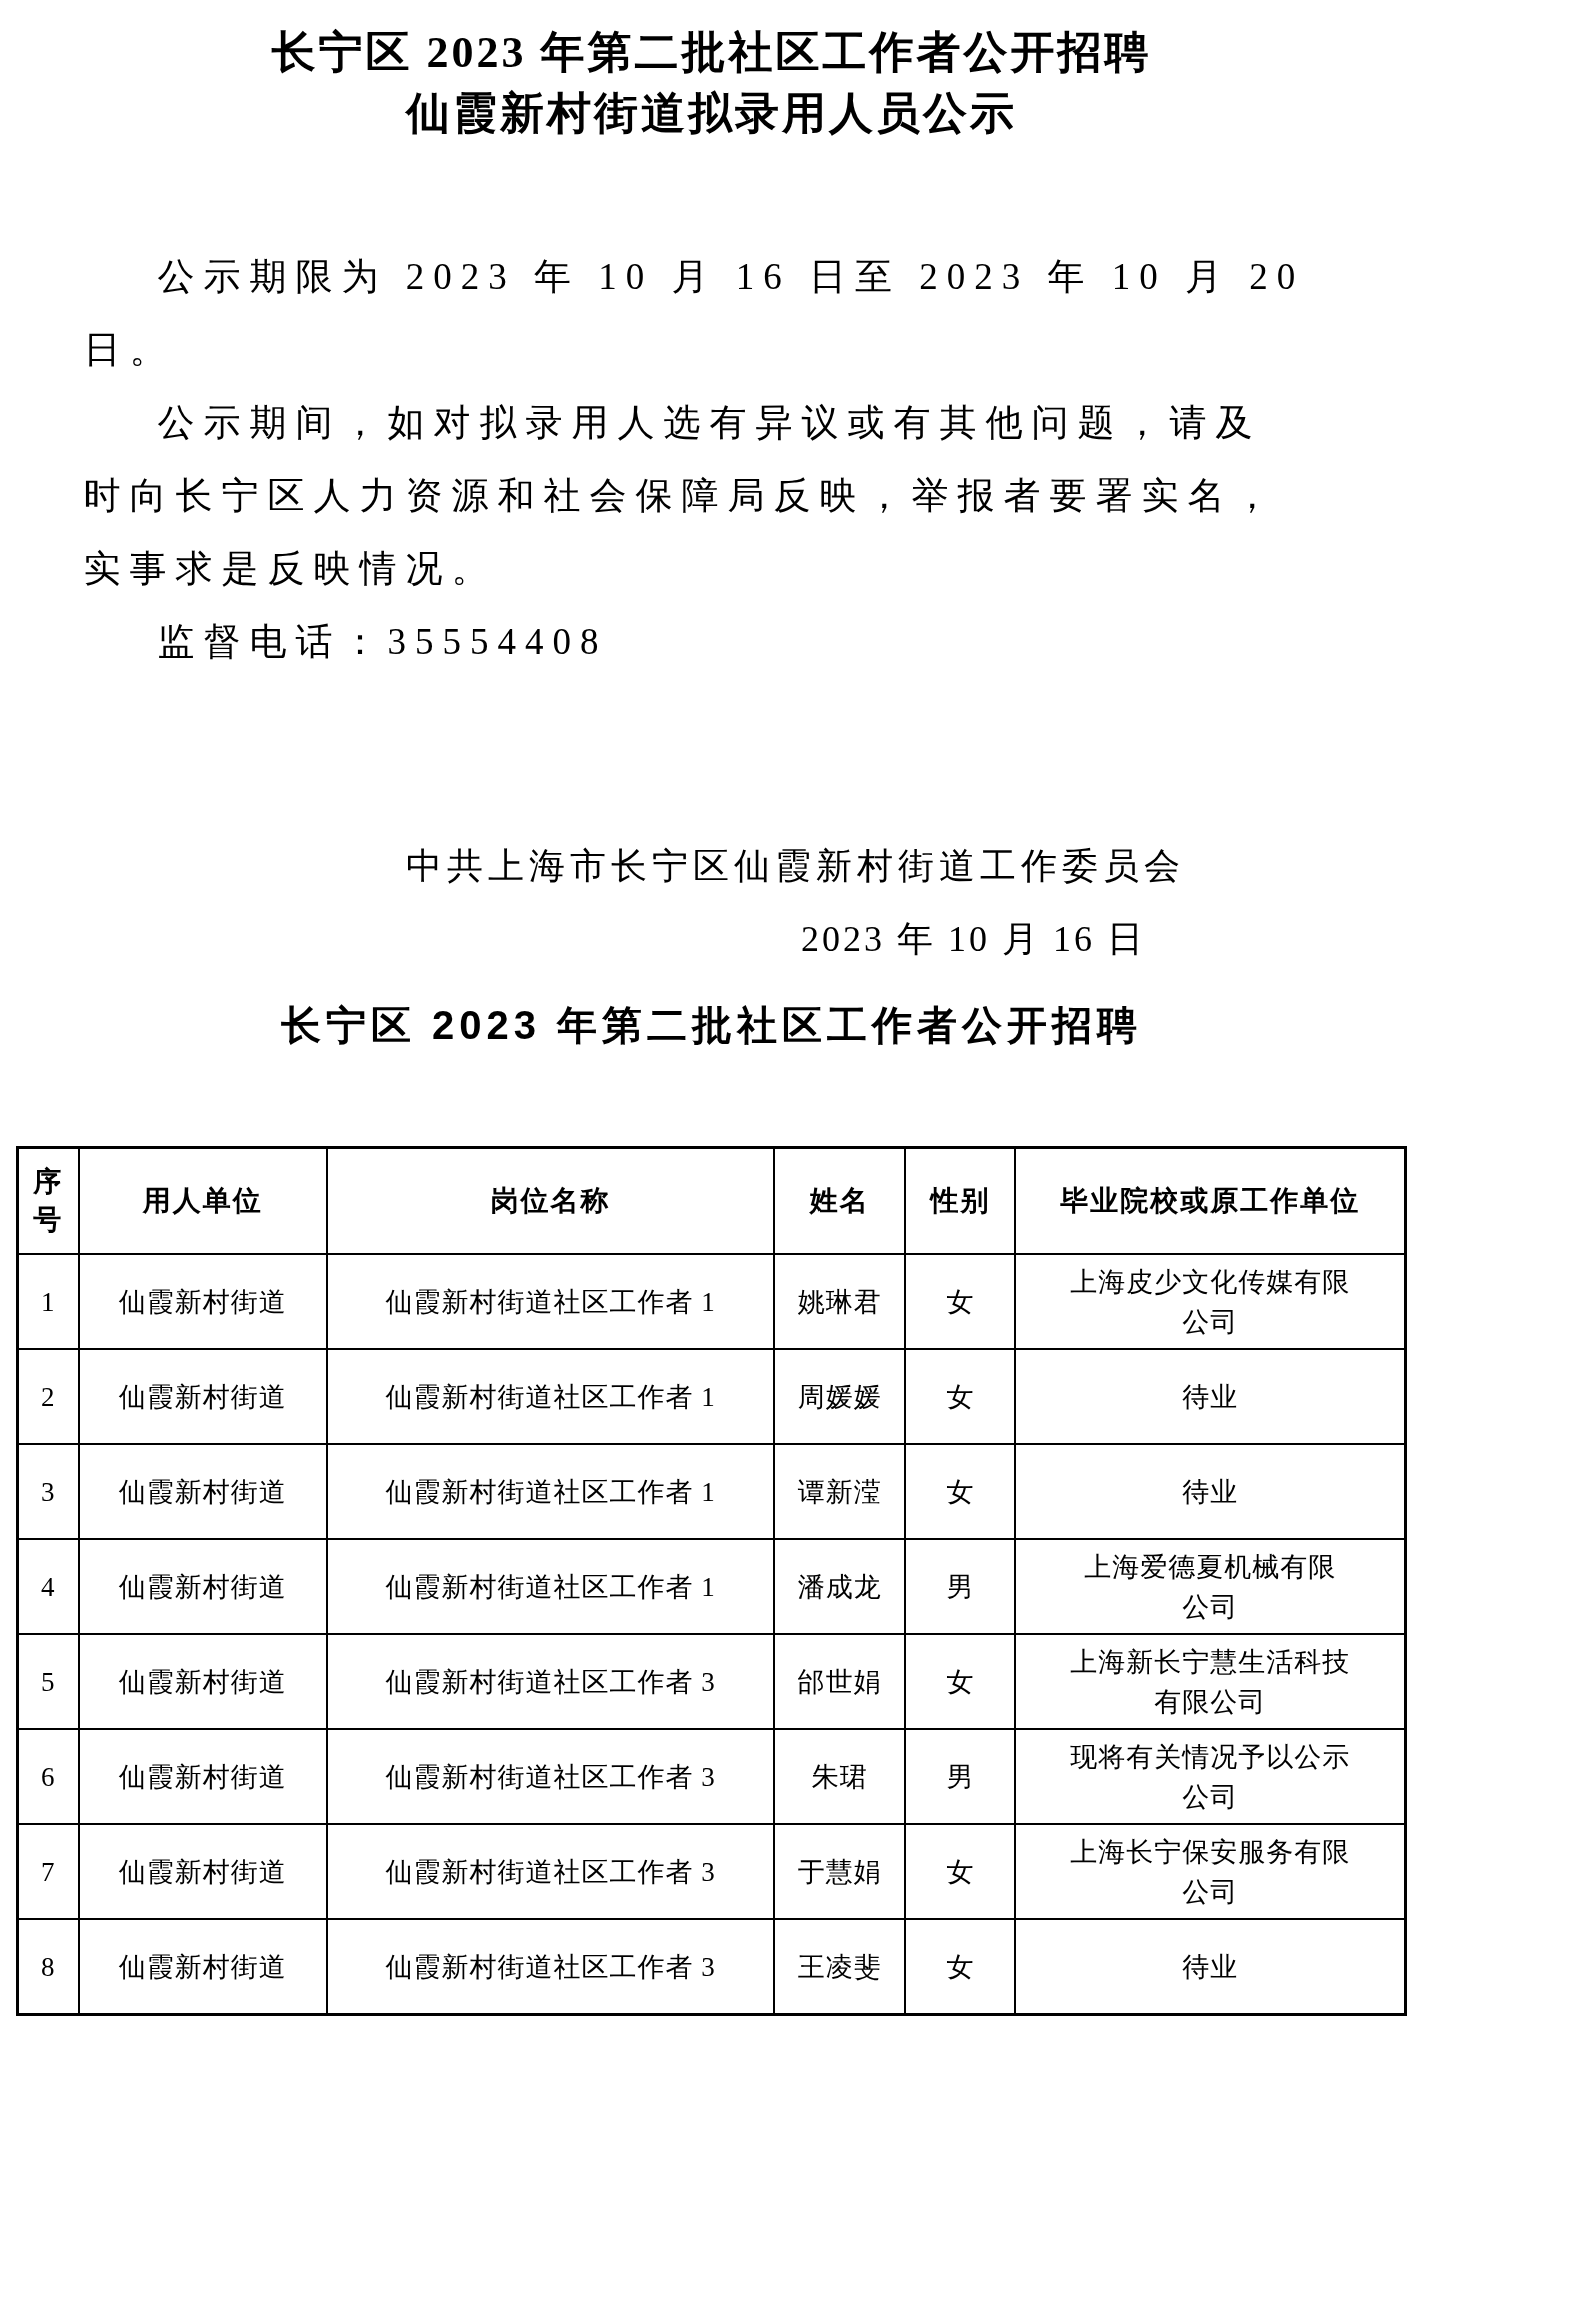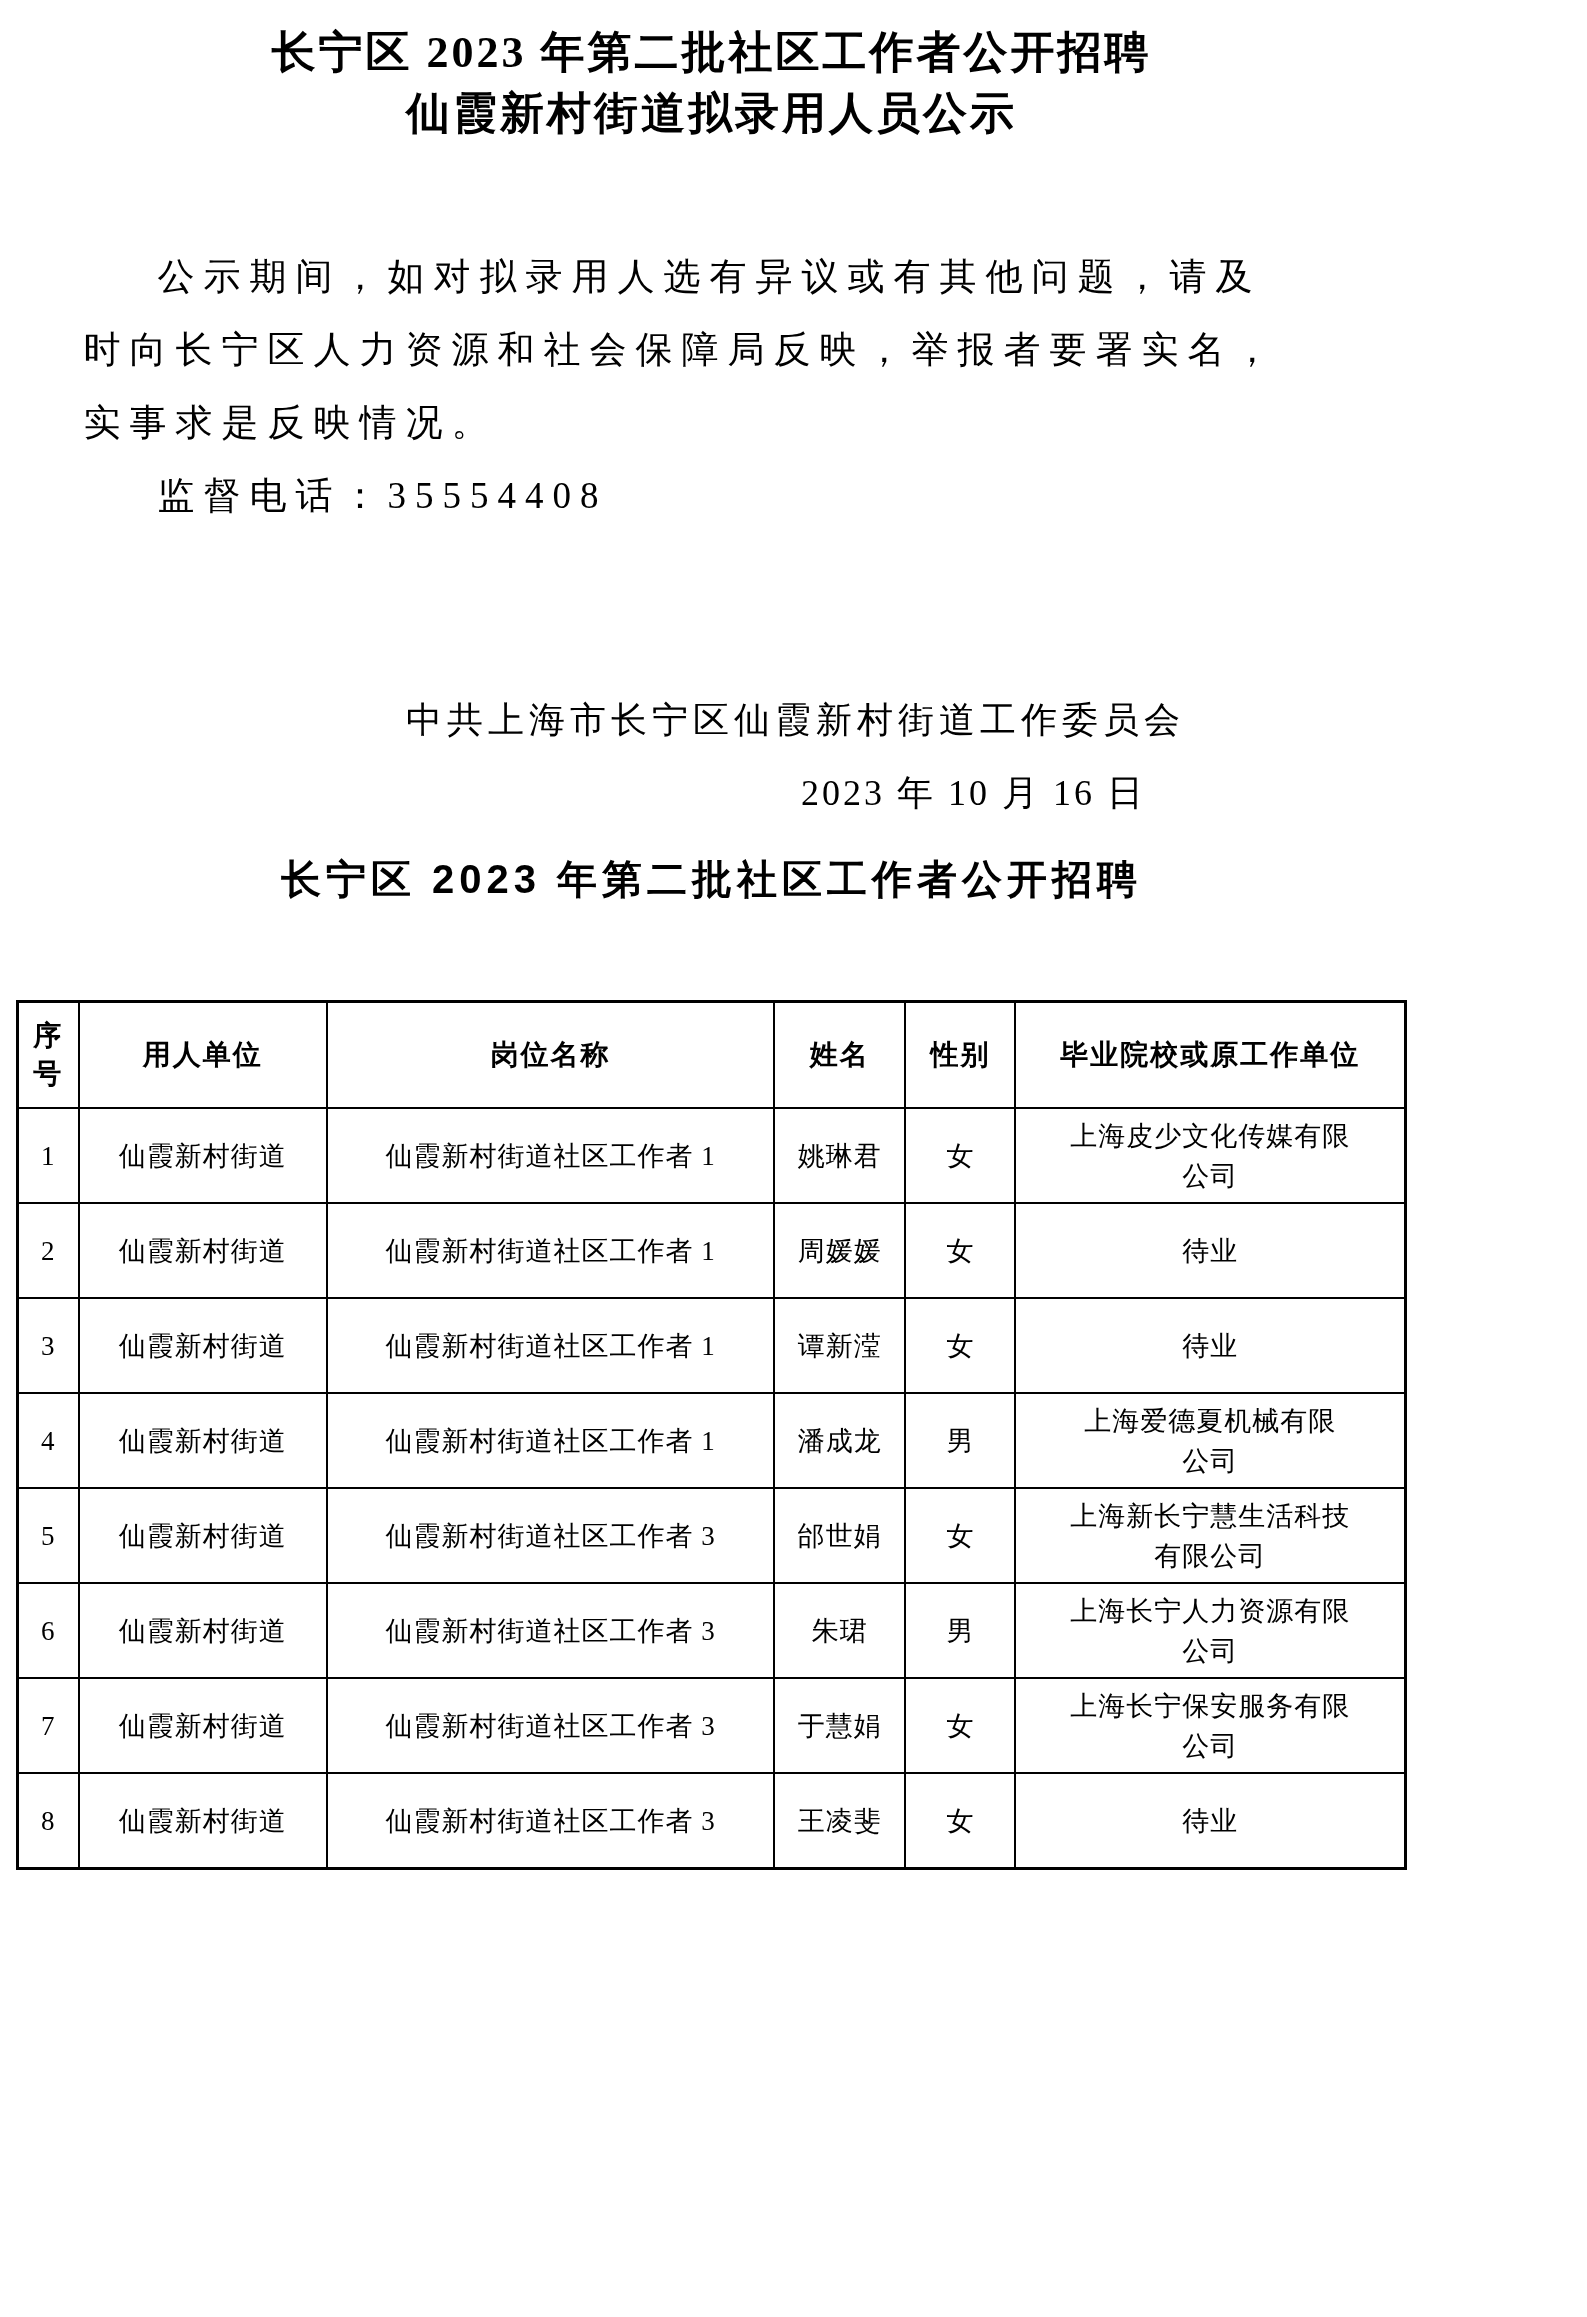--- a/index.html
+++ b/index.html
@@ -100,20 +100,21 @@
 <body>
 
 <div class="page">
 
   <div class="doc-title">
     <div>长宁区 2023 年第二批社区工作者公开招聘</div>
     <div>仙霞新村街道拟录用人员公示</div>
   </div>
 
   <div class="body-block">
+    <p>公示期限为 2023 年 10 月 16 日至 2023 年 10 月 20 日。</p>
     <p>公示期间，如对拟录用人选有异议或有其他问题，请及
 时向长宁区人力资源和社会保障局反映，举报者要署实名，
 实事求是反映情况。</p>
     <p>监督电话：35554408</p>
   </div>
 
   <div class="signature-block">
     <div class="signature-line">中共上海市长宁区仙霞新村街道工作委员会</div>
     <div class="date-line">2023 年 10 月 16 日</div>
   </div>
@@ -189,21 +190,21 @@
     <td>上海新长宁慧生活科技
 有限公司</td>
   </tr>
 
   <tr>
     <td>6</td>
     <td>仙霞新村街道</td>
     <td>仙霞新村街道社区工作者 3</td>
     <td>朱珺</td>
     <td>男</td>
-    <td>上海长宁人力资源有限
+    <td>现将有关情况予以公示
 公司</td>
   </tr>
 
   <tr>
     <td>7</td>
     <td>仙霞新村街道</td>
     <td>仙霞新村街道社区工作者 3</td>
     <td>于慧娟</td>
     <td>女</td>
     <td>上海长宁保安服务有限

